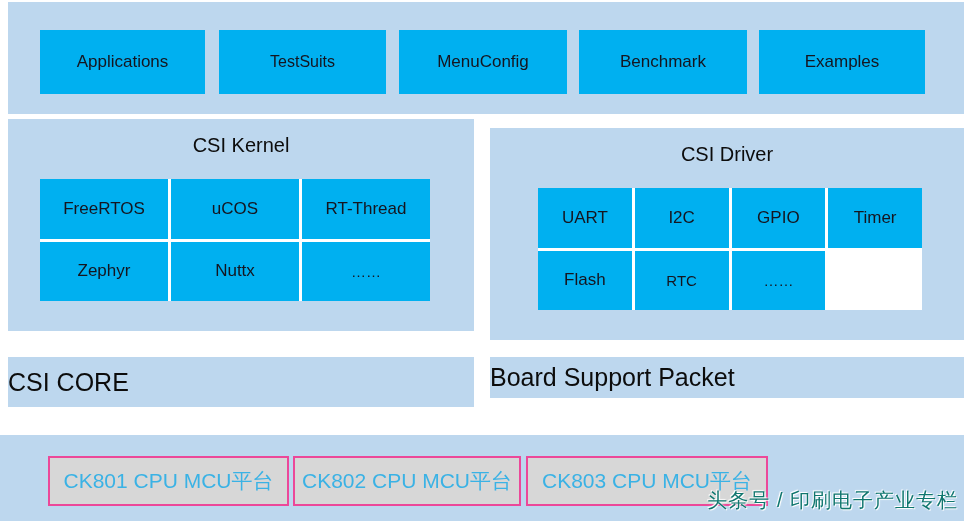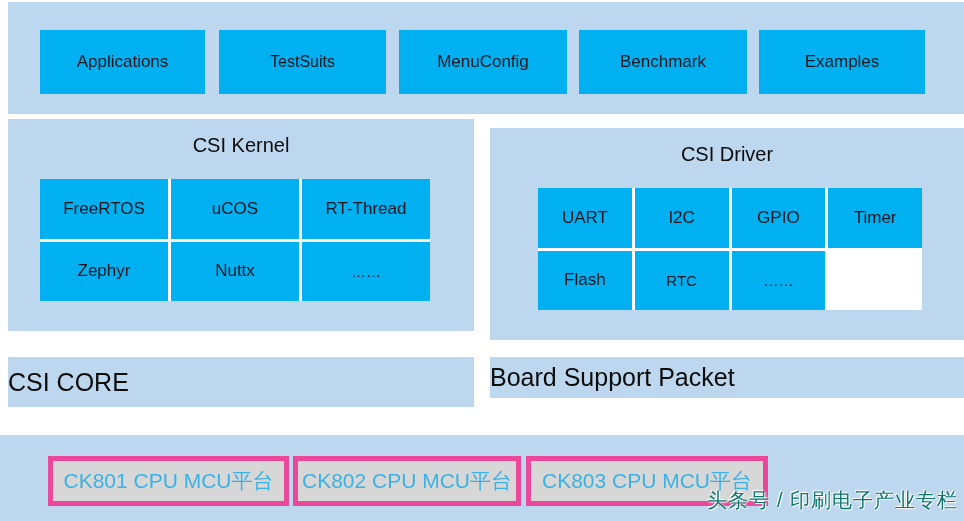--- a/index.html
+++ b/index.html
@@ -31,21 +31,21 @@
           display:flex; align-items:center; justify-content:center; }
   .cell.small { font-size:15px; }
 
   .bar { position:absolute; background:#bdd7ee; display:flex; align-items:center;
          justify-content:flex-start; font-size:25px; color:#0c0c0c; }
   .core-bar { left:8px;   top:357px; width:466px; height:50px; }
   .bsp-bar  { left:490px; top:357px; width:474px; height:41px; }
 
   .bottom-panel { left:0; top:435px; width:964px; height:86px; }
   .hw-box { position:absolute; top:21px; height:50px; background:#d7d7d7;
-            border:5px solid #ec4899; color:#3ab2e5; font-size:21px;
+            border:2px solid #ec4899; color:#3ab2e5; font-size:21px;
             display:flex; align-items:center; justify-content:center; white-space:nowrap; }
   .hw0 { left:48px;  width:241px; }
   .hw1 { left:293px; width:228px; }
   .hw2 { left:526px; width:242px; }
 
   .hw-label { position:absolute; left:790px; top:32px; width:160px; text-align:center;
               font-size:19px; color:#0c0c0c; font-weight:500; }
 
   .watermark { position:absolute; right:6px; top:52px; font-size:20px;
                color:#0f766e; white-space:nowrap; letter-spacing:1px;

